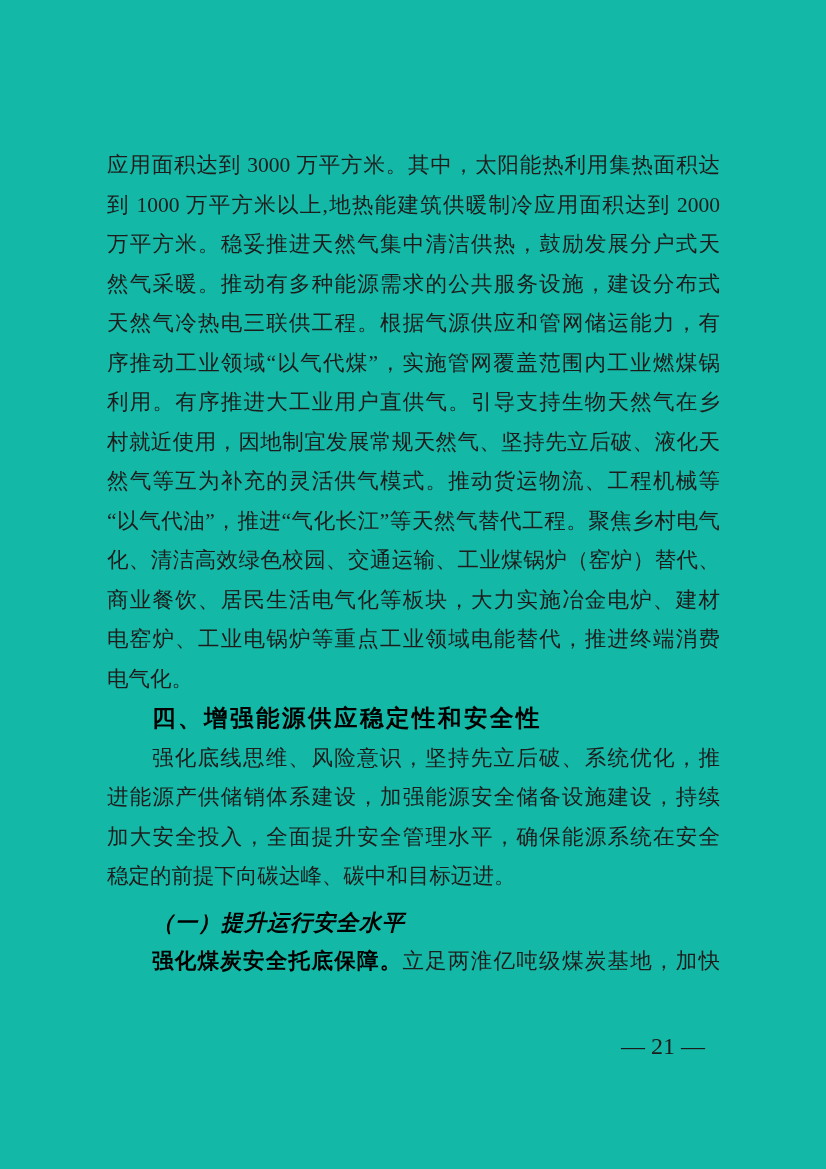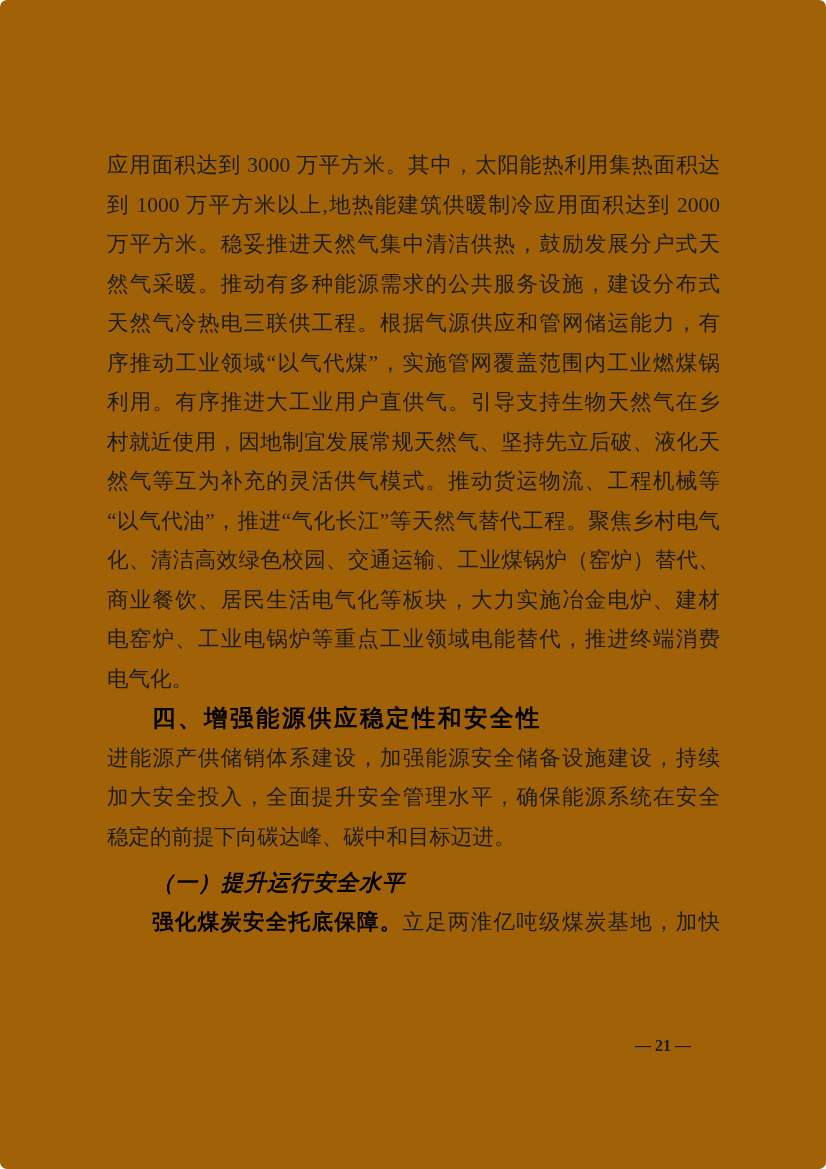--- a/index.html
+++ b/index.html
@@ -6,22 +6,21 @@
   body {
     width: 826px; height: 1169px;
     background: #ffffff;
     position: relative;
     overflow: hidden;
     font-family: "Liberation Serif", "DejaVu Serif", serif;
     color: #1c1c1c;
   }
   .page {
     position: absolute; inset: 0;
-    background: #a16207;
-    border-radius: 7px;
+    background: #14b8a6;
   }
   .doc {
     position: absolute;
     left: 107px; top: 146px;
     width: 613px;
   }
   .ln {
     font-size: 21.5px;
     line-height: 39.5px;
     height: 39.5px;
@@ -49,24 +48,23 @@
     letter-spacing: 1px;
     color: #000000;
     margin-top: 6px;
   }
   .lead { font-weight: 700; color: #000000; }
   .footer {
     position: absolute;
     left: 613px; top: 1033px;
     width: 100px;
     text-align: center;
-    font-size: 16px;
+    font-size: 24px;
     line-height: 26px;
     color: #1c1c1c;
-    font-weight: bold;
   }
 </style>
 </head>
 <body>
 
 <div class="page">
 
   <div class="doc">
 
     <div class="ln jl">应用面积达到 3000 万平方米。其中，太阳能热利用集热面积达</div>
@@ -79,20 +77,21 @@
     <div class="ln jl">村就近使用，因地制宜发展常规天然气、坚持先立后破、液化天</div>
     <div class="ln jl">然气等互为补充的灵活供气模式。推动货运物流、工程机械等</div>
     <div class="ln jl">“以气代油”，推进“气化长江”等天然气替代工程。聚焦乡村电气</div>
     <div class="ln jl">化、清洁高效绿色校园、交通运输、工业煤锅炉（窑炉）替代、</div>
     <div class="ln jl">商业餐饮、居民生活电气化等板块，大力实施冶金电炉、建材</div>
     <div class="ln jl">电窑炉、工业电锅炉等重点工业领域电能替代，推进终端消费</div>
     <div class="ln">电气化。</div>
 
     <div class="ln heading indent">四、增强能源供应稳定性和安全性</div>
 
+    <div class="ln jl indent">强化底线思维、风险意识，坚持先立后破、系统优化，推</div>
     <div class="ln jl">进能源产供储销体系建设，加强能源安全储备设施建设，持续</div>
     <div class="ln jl">加大安全投入，全面提升安全管理水平，确保能源系统在安全</div>
     <div class="ln">稳定的前提下向碳达峰、碳中和目标迈进。</div>
 
     <div class="ln sub indent">（一）提升运行安全水平</div>
 
     <div class="ln jl indent"><span class="lead">强化煤炭安全托底保障。</span><span>立足两淮亿吨级煤炭基地，加快</span></div>
   </div>
 
   <div class="footer">— 21 —</div>

